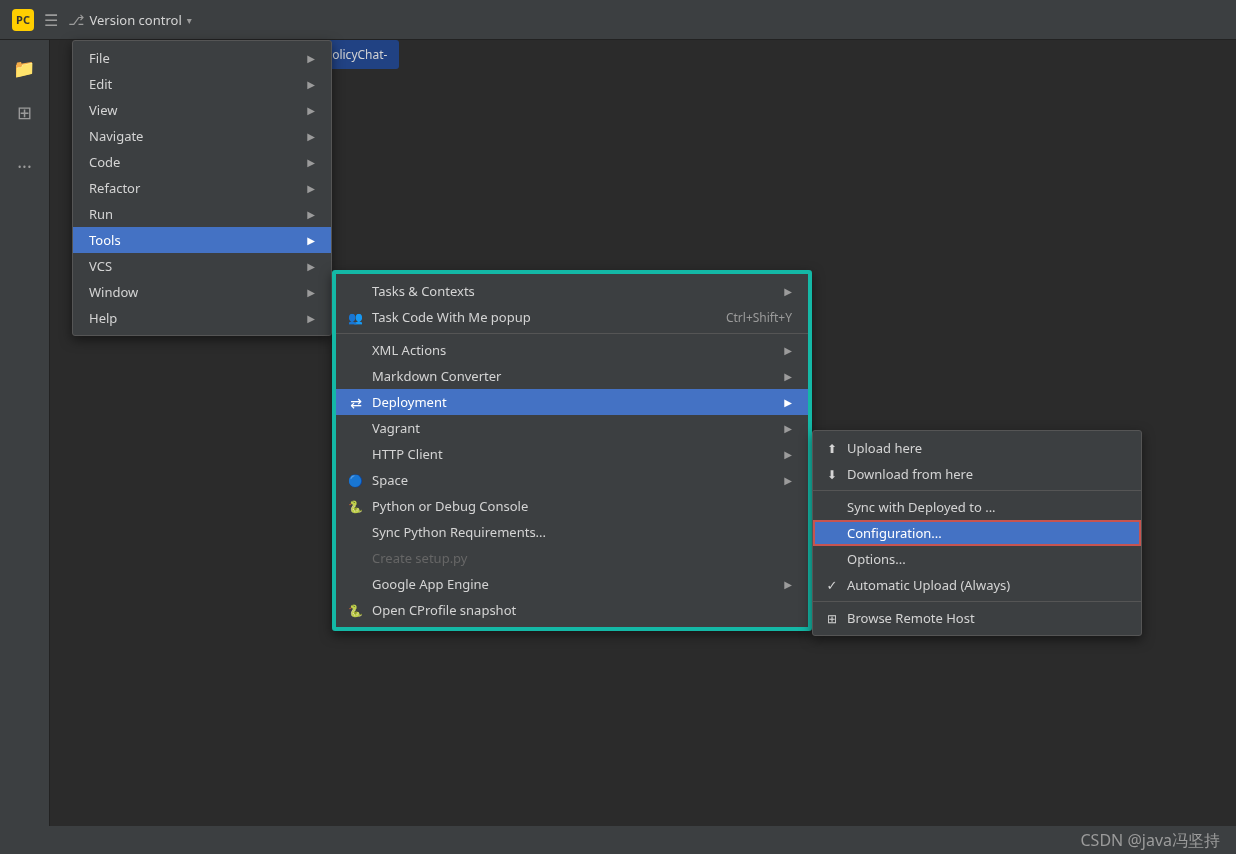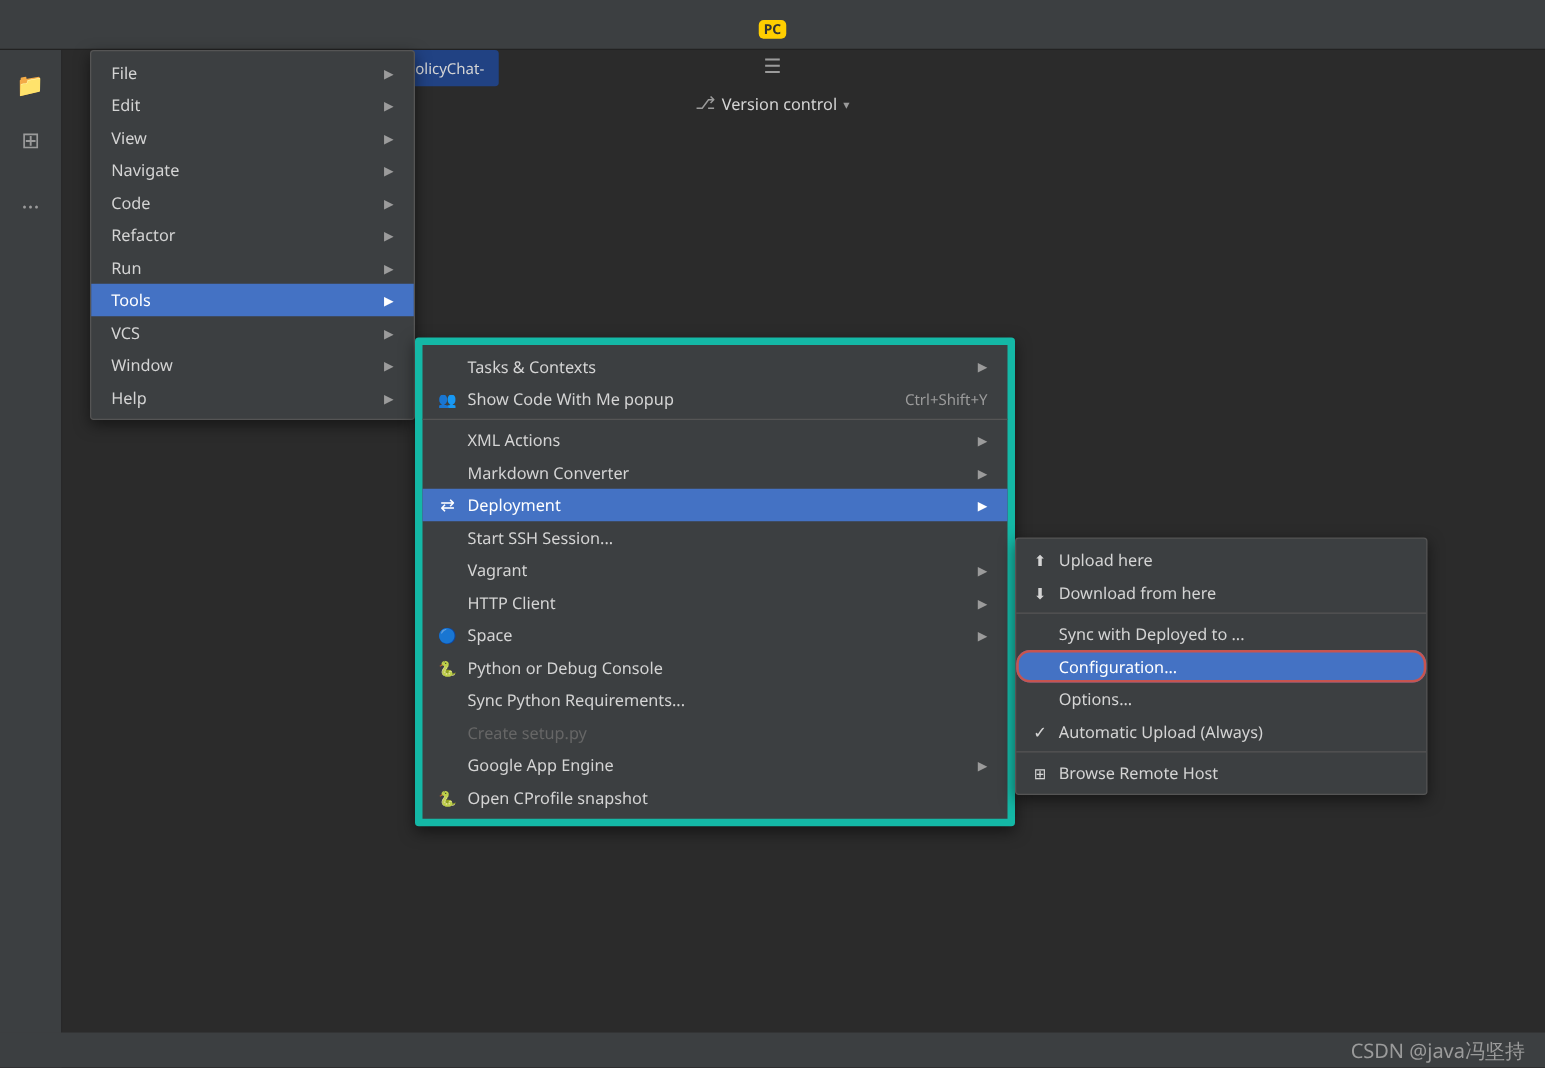--- a/index.html
+++ b/index.html
@@ -16,21 +16,20 @@
 
     
     .titlebar {
       height: 40px;
       background: #3c3f41;
       display: flex;
       align-items: center;
       padding: 16px 12px;
       gap: 10px;
       border-bottom: 1px solid #222;
-      flex-direction: column;
     }
     .titlebar-logo {
       width: 22px;
       height: 22px;
       background: #ffce00;
       border-radius: 4px;
       display: flex; align-items: center; justify-content: center;
       font-size: 11px; font-weight: bold; color: #333;
     }
     .hamburger-icon {
@@ -157,21 +156,21 @@
       background: #555;
       margin: 3px 0;
     }
 
     
     .secondary-menu {
       position: absolute;
       left: 332px; top: 270px;
       width: 480px;
       background: #3c3f41;
-      border: 6px solid #14b8a6;
+      border: 4px solid #14b8a6;
       border-radius: 3px;
       padding: 4px 0;
       z-index: 101;
       box-shadow: 0 4px 12px rgba(0,0,0,0.5);
     }
     .sec-menu-item {
       display: flex; align-items: center;
       justify-content: space-between;
       padding: 4px 16px 4px 12px;
       height: 26px;
@@ -206,21 +205,20 @@
       height: 26px;
       cursor: pointer;
       color: #d4d4d4;
       font-size: 13px;
       gap: 8px;
     }
     .ter-menu-item.highlighted {
       background: #4472c4; color: #fff;
       outline: 2px solid #c75450;
       outline-offset: -2px;
-      border-radius: 11px;
     }
     .ter-menu-item .check-icon { width: 14px; text-align: center; }
     .ter-menu-item .browse-icon { font-size: 12px; }
     .ter-separator {
       height: 1px;
       background: #555;
       margin: 3px 0;
     }
   </style>
 </head>
@@ -333,21 +331,21 @@
   <div class="sec-menu-item">
     <div class="item-left">
       <span class="menu-icon"></span>
       <span>Tasks &amp; Contexts</span>
     </div>
     <span class="arrow">▶</span>
   </div>
   <div class="sec-menu-item">
     <div class="item-left">
       <span class="menu-icon" style="font-size:12px;">👥</span>
-      <span>Show Code With Me popup</span>
+      <span>Task Code With Me popup</span>
     </div>
     <span class="shortcut">Ctrl+Shift+Y</span>
   </div>
   <div class="menu-separator"></div>
   <div class="sec-menu-item">
     <div class="item-left">
       <span class="menu-icon"></span>
       <span>XML Actions</span>
     </div>
     <span class="arrow">▶</span>
@@ -358,26 +356,20 @@
       <span>Markdown Converter</span>
     </div>
     <span class="arrow">▶</span>
   </div>
   <div class="sec-menu-item highlighted">
     <div class="item-left">
       <span class="menu-icon" style="font-size:14px;">⇄</span>
       <span>Deployment</span>
     </div>
     <span class="arrow">▶</span>
-  </div>
-  <div class="sec-menu-item">
-    <div class="item-left">
-      <span class="menu-icon"></span>
-      <span>Start SSH Session...</span>
-    </div>
   </div>
   <div class="sec-menu-item">
     <div class="item-left">
       <span class="menu-icon"></span>
       <span>Vagrant</span>
     </div>
     <span class="arrow">▶</span>
   </div>
   <div class="sec-menu-item">
     <div class="item-left">

